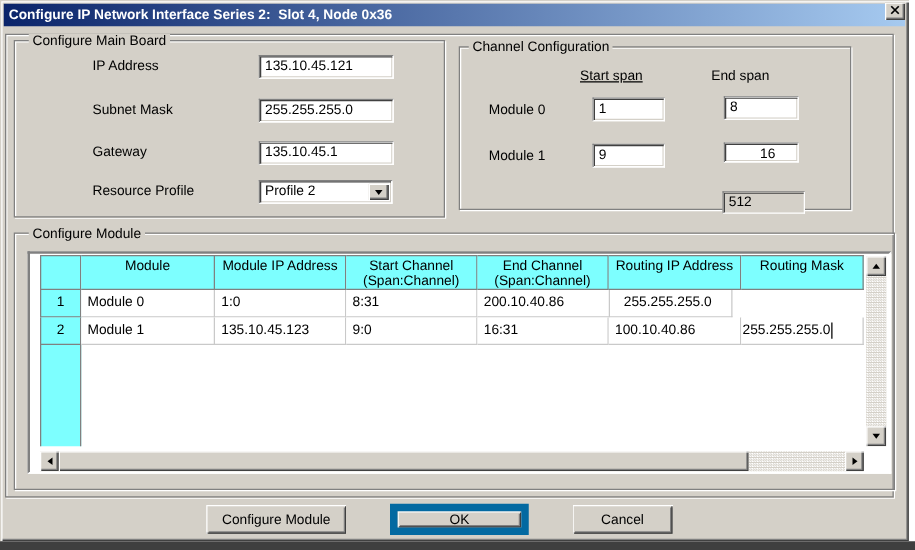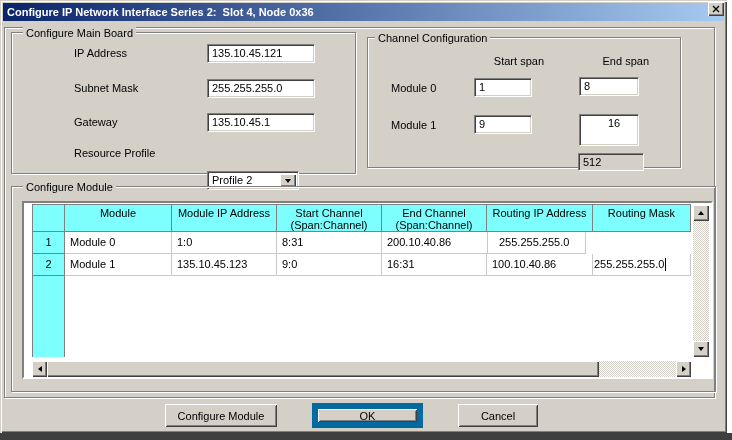--- a/index.html
+++ b/index.html
@@ -95,41 +95,41 @@
       <div class="lbl" style="left:62px;top:14px;">IP Address</div>
       <div class="tfield" style="left:195px;top:11px;width:108px;height:19px;">135.10.45.121</div>
 
       <div class="lbl" style="left:62px;top:49px;">Subnet Mask</div>
       <div class="tfield" style="left:195px;top:46px;width:108px;height:19px;">255.255.255.0</div>
 
       <div class="lbl" style="left:62px;top:83px;">Gateway</div>
       <div class="tfield" style="left:195px;top:80px;width:108px;height:19px;">135.10.45.1</div>
 
       <div class="lbl" style="left:62px;top:114px;">Resource Profile</div>
-      <div class="tfield" style="left:195px;top:111px;width:92px;height:19px;margin-top:27px;">
+      <div class="tfield" style="left:195px;top:111px;width:107px;height:19px;">
         <span>Profile 2</span>
         <span class="combo-arrow">
           <span class="tri tri-down"></span>
         </span>
       </div>
     </div>
 
     <div class="groupbox gb-channel">
       <span class="gb-label" style="left:7px;">Channel Configuration</span>
 
-      <div class="lbl" style="left:96px;top:17px;width:80px;text-align:right;">Start span</div>
-      <div class="lbl" style="left:201px;top:17px;width:80px;text-align:right;">End span</div>
+      <div class="lbl" style="left:96px;top:17px;width:80px;text-align:left;text-decoration:underline;">Start span</div>
+      <div class="lbl" style="left:201px;top:17px;width:80px;text-align:left;">End span</div>
 
       <div class="lbl" style="left:23px;top:44px;">Module 0</div>
       <div class="tfield" style="left:106px;top:40px;width:58px;height:19px;">1</div>
       <div class="tfield" style="left:211px;top:39px;width:60px;height:19px;">8</div>
 
       <div class="lbl" style="left:23px;top:81px;">Module 1</div>
       <div class="tfield" style="left:106px;top:77px;width:58px;height:19px;">9</div>
-      <div class="tfield" style="left:211px;top:76px;width:60px;height:32px;padding-left:28px;">16</div>
+      <div class="tfield" style="left:211px;top:76px;width:60px;height:16px;padding-left:28px;">16</div>
 
       <div class="tfield disabled" style="left:210px;top:103px;width:66px;height:18px;">512</div>
     </div>
 
     <div class="groupbox gb-module">
       <span class="gb-label" style="left:11px;">Configure Module</span>
 
       <div class="table">
         <div class="grid">
           <div class="grd-hrow">

